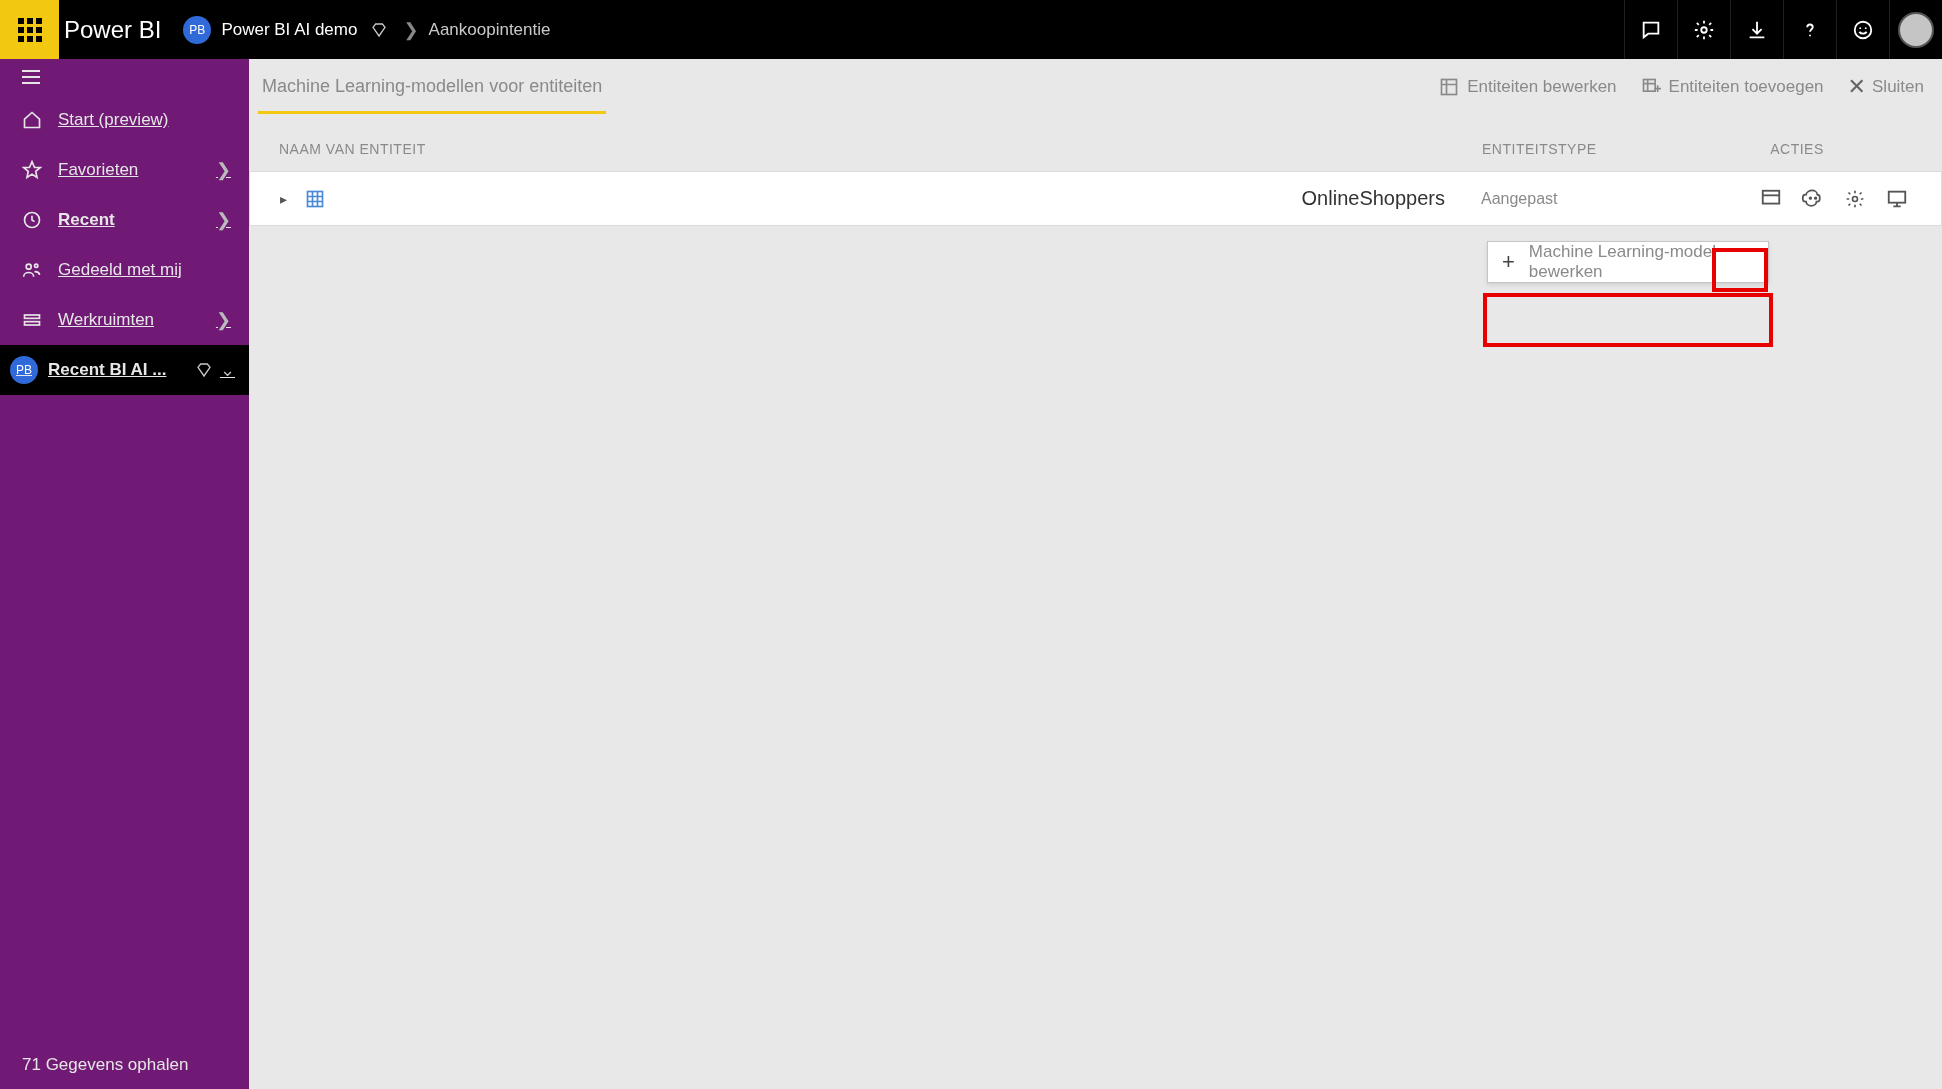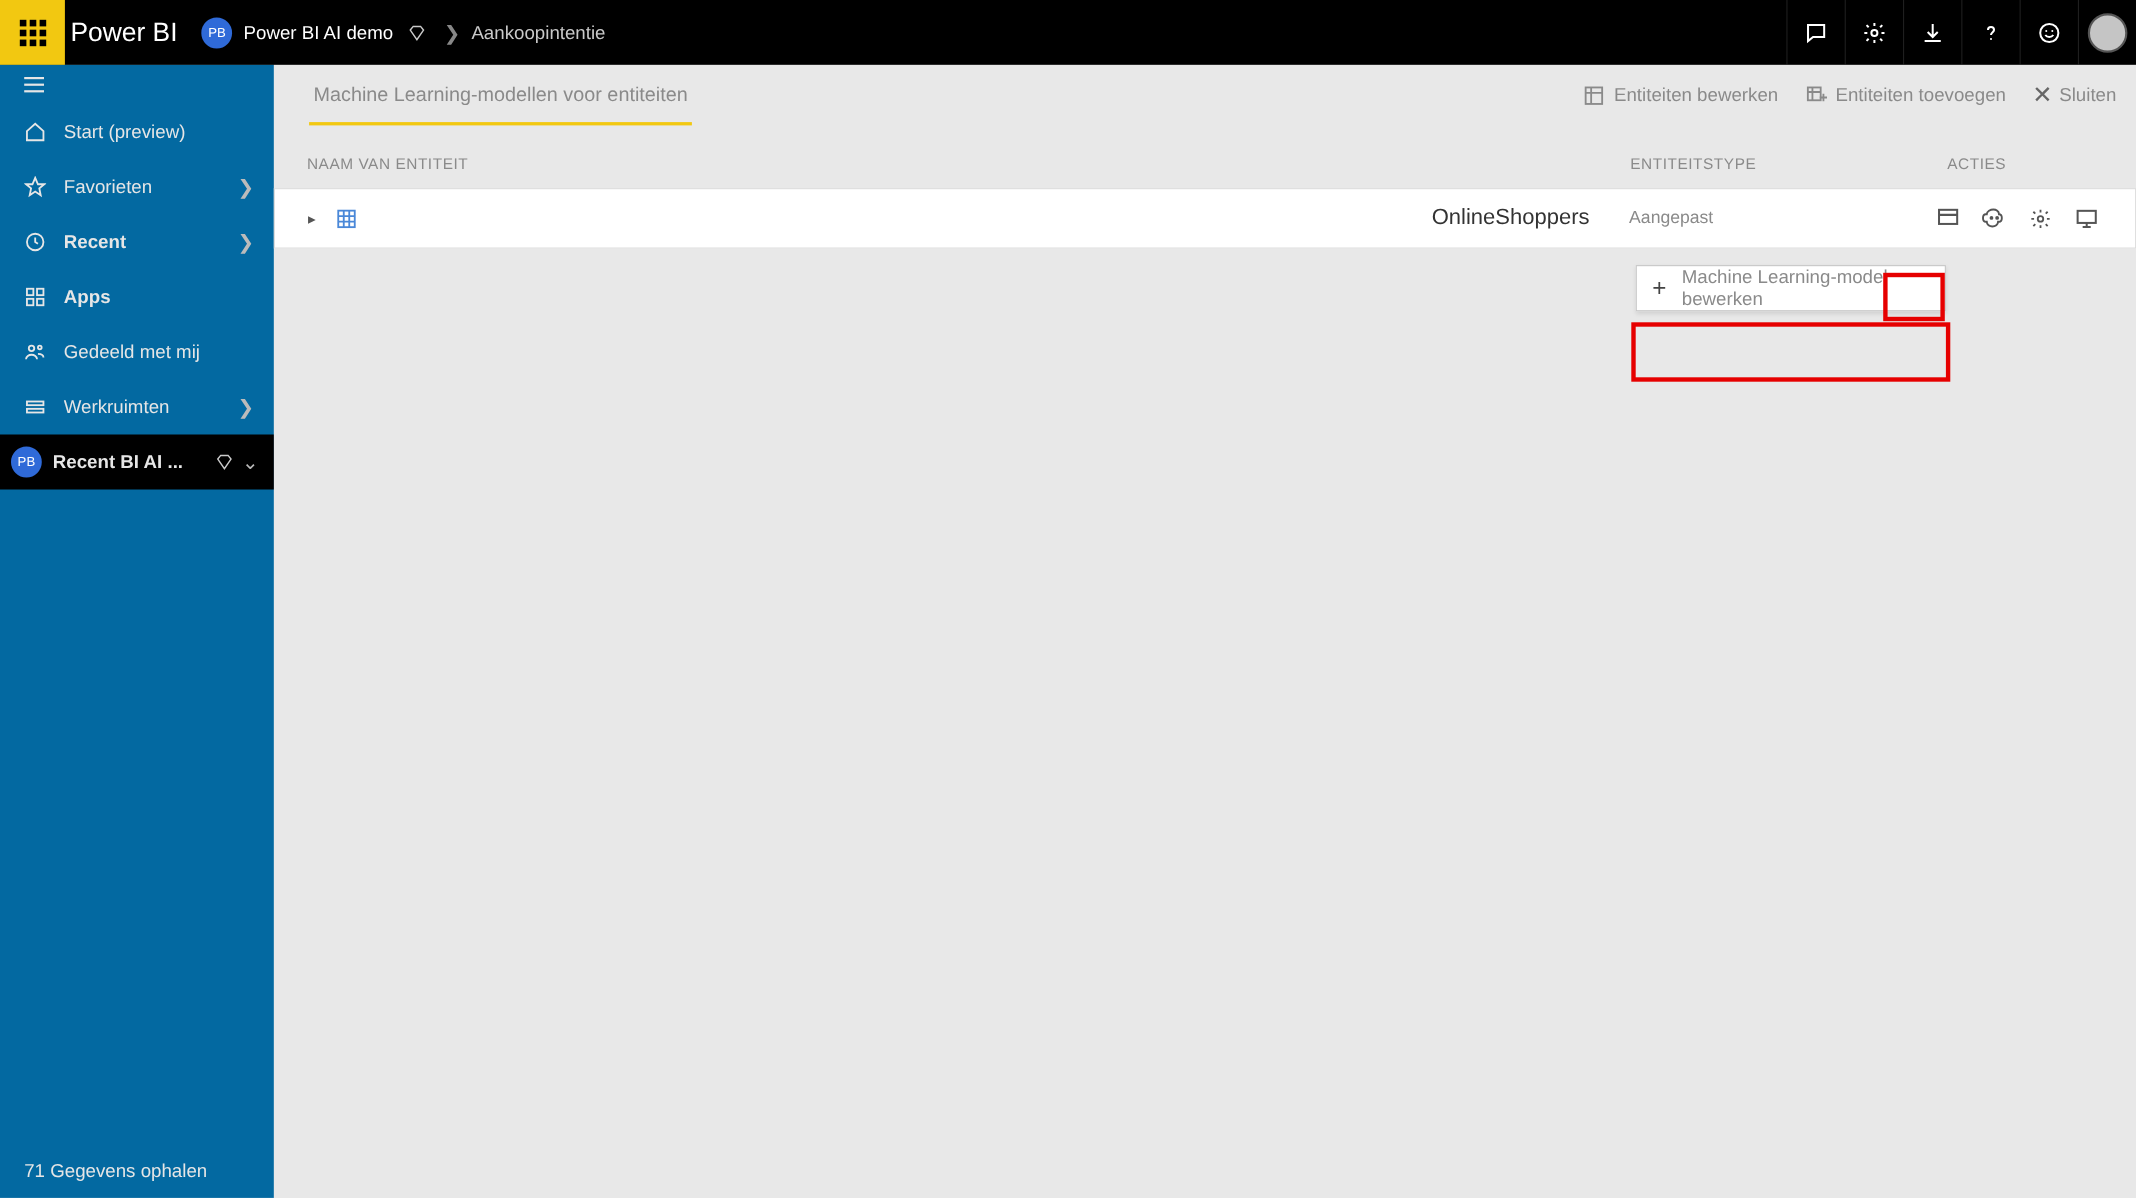--- a/index.html
+++ b/index.html
@@ -43,22 +43,22 @@
     cursor: pointer; color: #fff;
   }
   .avatar {
     width: 36px; height: 36px; border-radius: 50%;
     background: #c5c5c5; border: 2px solid #555;
   }
 
   
   .sidebar {
     position: absolute; top: 59px; left: 0; bottom: 0;
-    width: 249px; background: #0369a1; color: #e6e6e6;
-    display: flex; flex-direction: column;
+    width: 249px; background: #701a75; color: #e6e6e6;
+    display: flex; flex-direction: column; text-decoration: underline;
   }
   .hamburger-row { height: 36px; display: flex; align-items: center; padding-left: 22px; cursor: pointer; }
   .ham { width:18px; height:14px; display:flex; flex-direction:column; justify-content:space-between;}
   .ham span{height:2px;background:#e6e6e6;display:block;}
   .nav-item {
     height: 50px; display: flex; align-items: center;
     padding: 0 18px 0 20px; cursor: pointer; font-size: 17px;
   }
   .nav-icon { width: 24px; margin-right: 14px; display:flex; align-items:center; justify-content:center;}
   .nav-label { flex: 1; white-space: nowrap; overflow: hidden; text-overflow: ellipsis;}
@@ -74,21 +74,21 @@
     padding: 14px 22px; font-size: 17px; color:#e6e6e6; cursor:pointer;
   }
 
   
   .main {
     position:absolute; top:59px; left:249px; right:0; bottom:0;
     background:#e8e8e8;
   }
   .toolbar {
     height:56px; display:flex; align-items:center;
-    padding: 0 18px 0 32px;
+    padding: 0 18px 0 9px;
   }
   .tab {
     font-size: 18px; color:#8a8a8a; padding: 16px 4px 14px;
     margin-right: 30px; cursor:pointer;
   }
   .tab.active { border-bottom: 3px solid #f2c811; }
   .toolbar-spacer{flex:1;}
   .tool-link {
     display:flex; align-items:center; font-size:17px; color:#8a8a8a;
     margin-left: 24px; cursor:pointer;
@@ -226,31 +226,20 @@
     <div class="nav-icon">
       <svg width="20" height="20" viewBox="0 0 24 24" fill="none" stroke="#e6e6e6" stroke-width="2">
           <circle cx="12" cy="12" r="9"></circle>
           <path d="M12 7v5l3 2"></path>
         </svg>
     </div>
     <span class="nav-label recent-bold">Recent</span>
     <span class="nav-chev">❯</span>
   </div>
 
-  <div class="nav-item">
-    <div class="nav-icon">
-      <svg width="20" height="20" viewBox="0 0 24 24" fill="none" stroke="#e6e6e6" stroke-width="2">
-          <rect x="3" y="3" width="7" height="7"></rect>
-          <rect x="14" y="3" width="7" height="7"></rect>
-          <rect x="3" y="14" width="7" height="7"></rect>
-          <rect x="14" y="14" width="7" height="7"></rect>
-        </svg>
-    </div>
-    <span class="nav-label recent-bold">Apps</span>
-  </div>
 
   <div class="nav-item">
     <div class="nav-icon">
       <svg width="20" height="20" viewBox="0 0 24 24" fill="none" stroke="#e6e6e6" stroke-width="2">
           <circle cx="8" cy="8" r="3"></circle>
           <path d="M2 20c0-3 3-5 6-5s6 2 6 5"></path>
           <circle cx="17" cy="7" r="2"></circle>
           <path d="M15 14c3 0 6 1 6 4"></path>
         </svg>
     </div>

